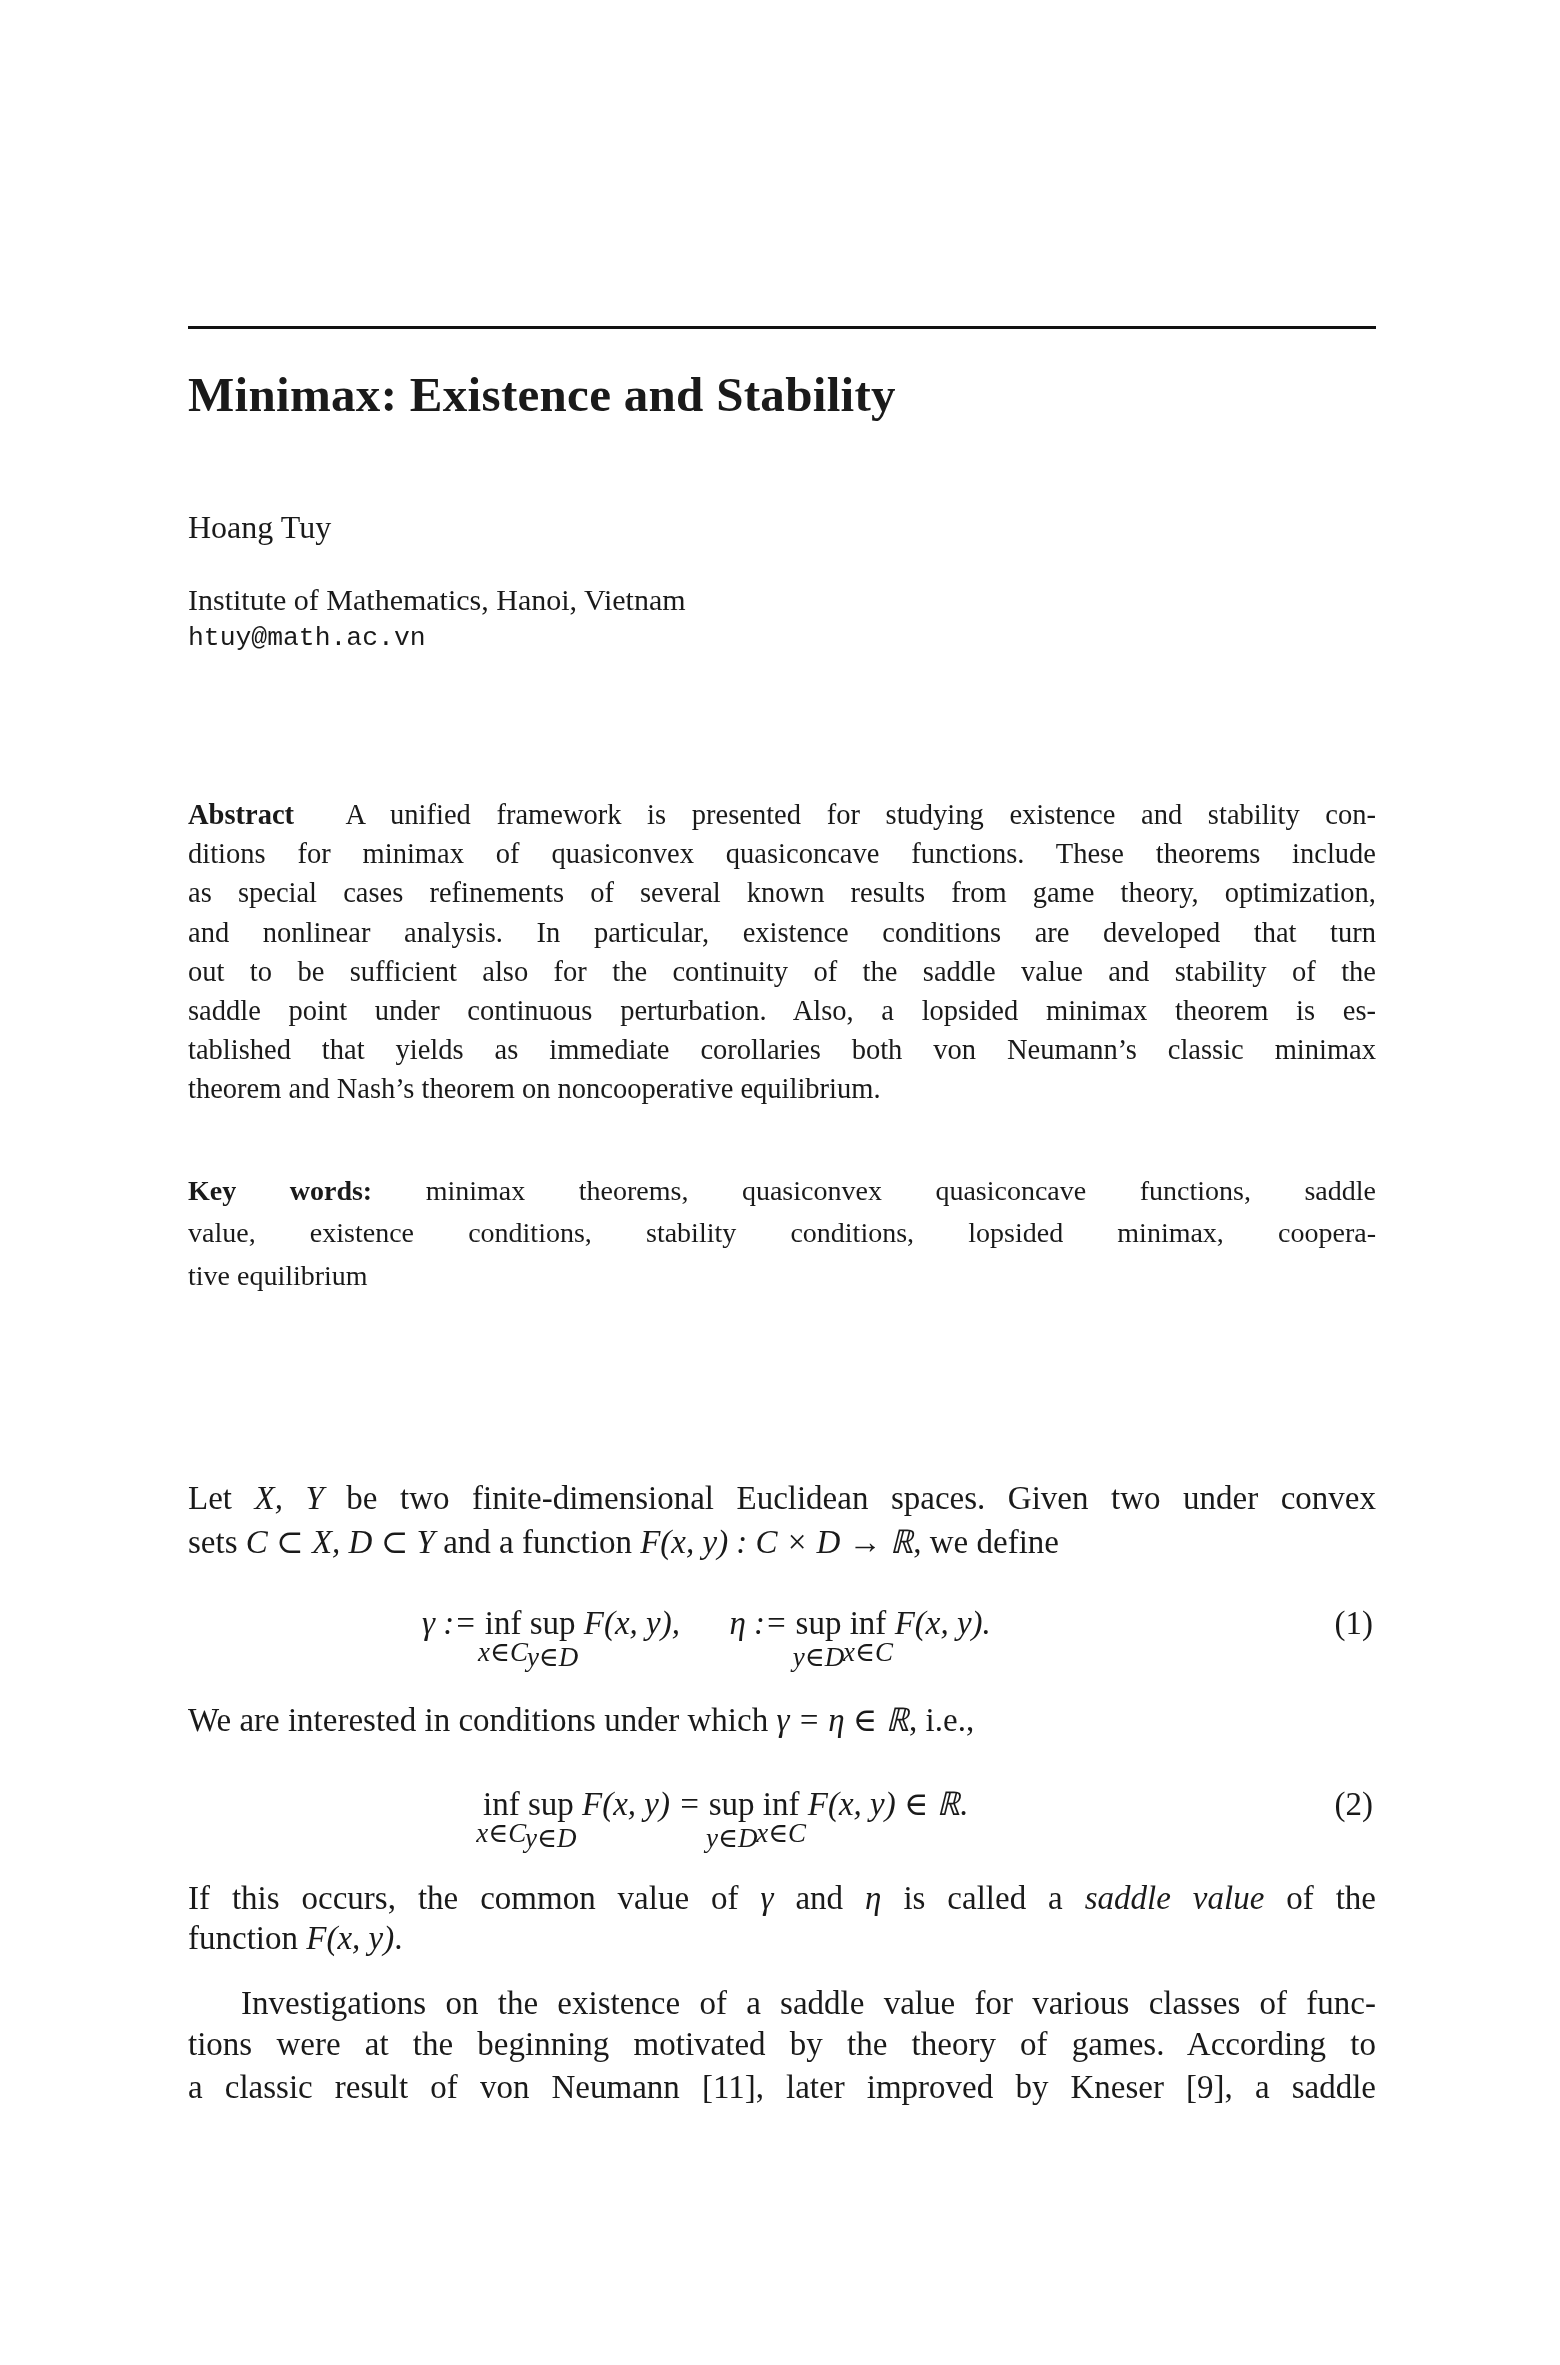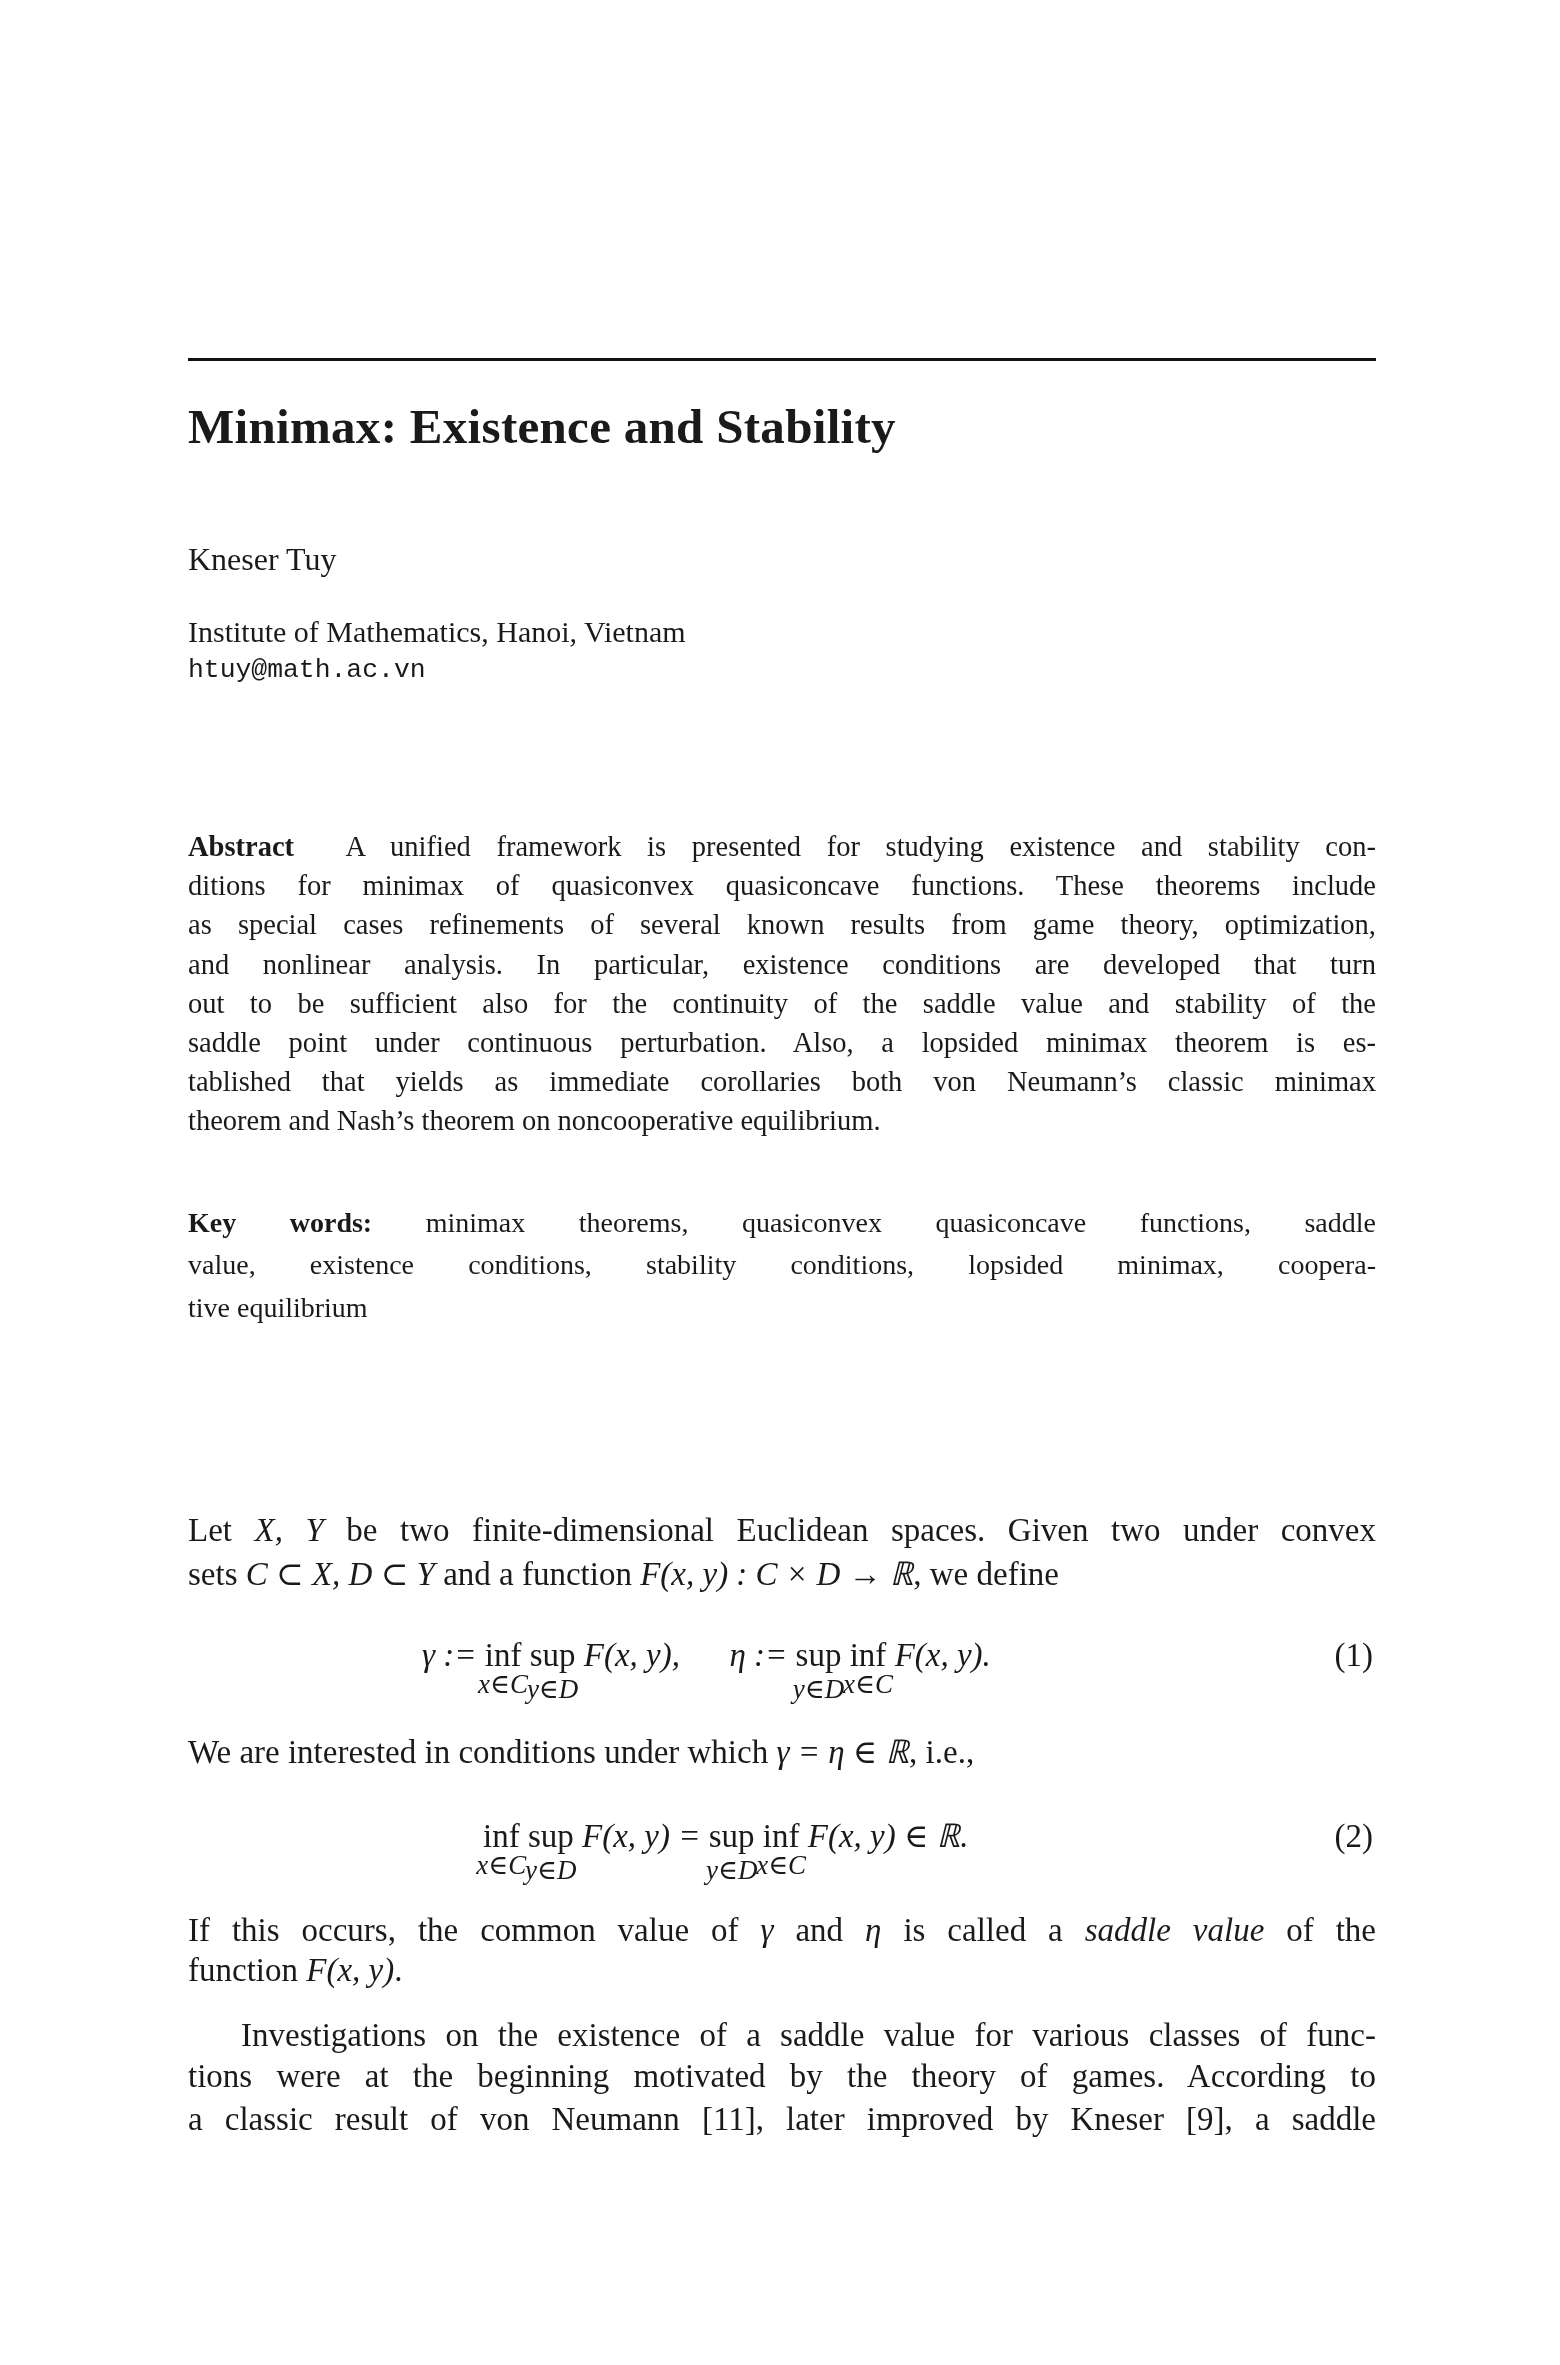--- a/index.html
+++ b/index.html
@@ -1,18 +1,18 @@
 <!DOCTYPE html>
 <html style="font-size:13.6px"><head>
 <meta charset="utf-8">
 <style>
   html, body { margin: 0; padding: 0; background: #ffffff; }
   body { width: 1560px; height: 2366px; position: relative; overflow: hidden;
          font-family: "Liberation Serif", "DejaVu Serif", serif; color: #1a1a1a; }
-  .page { position: absolute; left: 0; top: 0; width: 1560px; height: 2199px; background: #fff; margin-top: 32px; }
+  .page { position: absolute; left: 0; top: 0; width: 1560px; height: 2199px; background: #fff; }
   .rule { position: absolute; left: 188px; top: 326px; width: 1188px; height: 2.6px; background: #111; }
   .line { position: absolute; left: 188px; width: 1188px; white-space: nowrap; line-height: 1; }
   .just { text-align: justify; text-align-last: justify; }
   .title { font-size: 49px; font-weight: bold; top: 370px; letter-spacing: 0.3px; }
   .author { font-size: 32px; top: 511px; }
   .affil { font-size: 30px; top: 585px; }
   .email { font-family: "Liberation Mono", "DejaVu Sans Mono", monospace; font-size: 26.4px; top: 625px; }
   .abs { font-size: 28.5px; }
   .abs b { font-weight: bold; }
   .kw { font-size: 28px; }
@@ -29,21 +29,21 @@
   .eqnum { position: absolute; font-size: 33px; line-height: 1; right: 187px; }
 </style>
 </head>
 <body>
 
 <div class="page">
 
   <div class="rule"></div>
 
   <div class="line title">Minimax: Existence and Stability</div>
-  <div class="line author">Kneser Tuy</div>
+  <div class="line author">Hoang Tuy</div>
   <div class="line affil">Institute of Mathematics, Hanoi, Vietnam</div>
   <div class="line email">htuy@math.ac.vn</div>
 
   <div>
     <div class="line abs just" style="top:801px"><b>Abstract</b>&nbsp;&nbsp;<span>A unified framework is presented for studying existence and stability con-</span></div>
     <div class="line abs just" style="top:840px">ditions for minimax of quasiconvex quasiconcave functions. These theorems include</div>
     <div class="line abs just" style="top:879px">as special cases refinements of several known results from game theory, optimization,</div>
     <div class="line abs just" style="top:919px">and nonlinear analysis. In particular, existence conditions are developed that turn</div>
     <div class="line abs just" style="top:958px">out to be sufficient also for the continuity of the saddle value and stability of the</div>
     <div class="line abs just" style="top:997px">saddle point under continuous perturbation. Also, a lopsided minimax theorem is es-</div>

